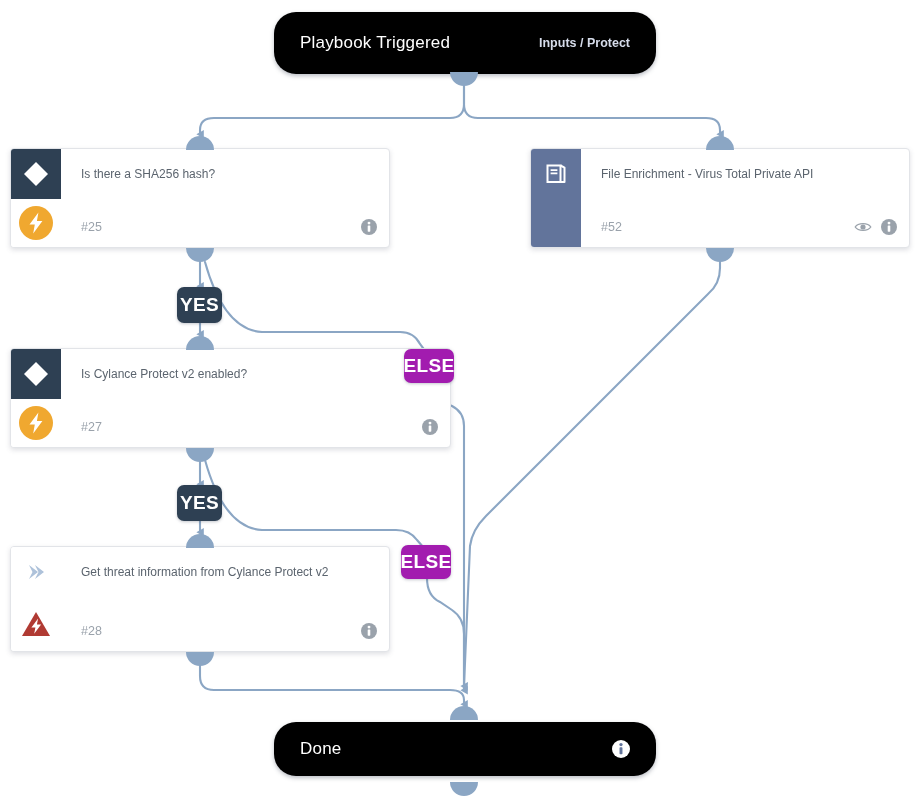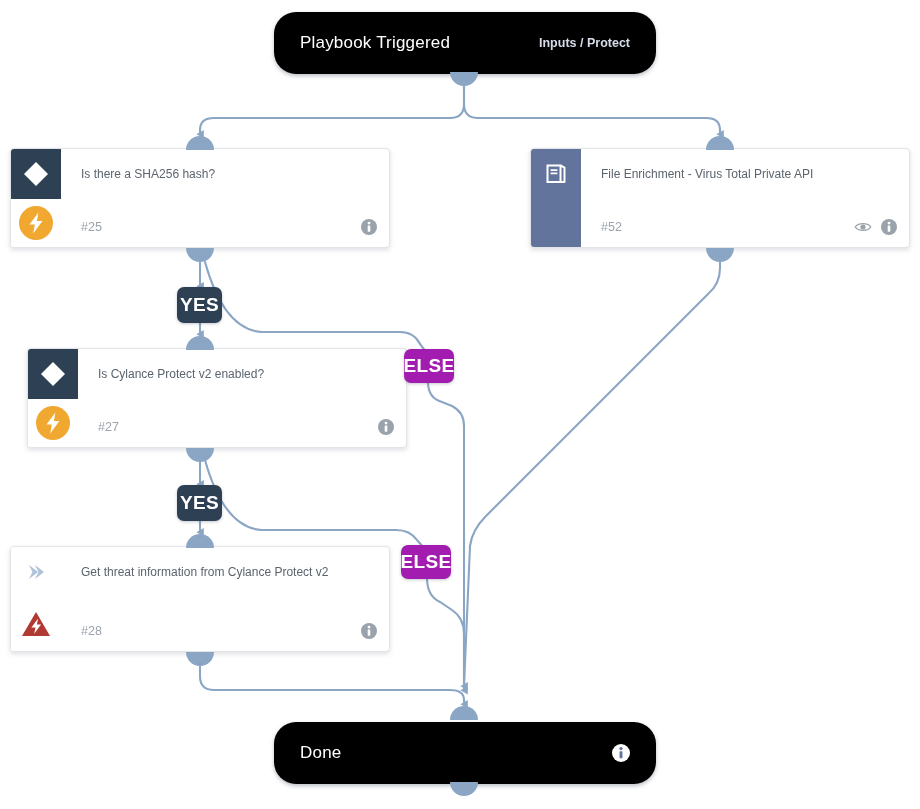--- a/index.html
+++ b/index.html
@@ -270,21 +270,21 @@
       </div>
     </div>
   </div>
   <div class="port down" style="left:706px; top:248px;"></div>
 
   <div class="edge-badge yes" style="left:177px; top:287px; width:45px; height:36px;">YES</div>
 
   <div class="edge-badge els" style="left:404px; top:349px; width:50px; height:34px;">ELSE</div>
 
   <div class="port up" style="left:186px; top:336px;"></div>
-  <div class="card-node" style="left:10px; top:348px; width:380px; height:100px;margin-left:17px;">
+  <div class="card-node" style="left:10px; top:348px; width:441px; height:100px;">
     <div class="card-rail">
       <div class="rail-top navy">
         <svg class="icon-svg" width="30" height="30" viewBox="0 0 30 30">
           <path d="M15,3 L27,15 L15,27 L3,15 Z" fill="#ffffff"></path>
         </svg>
       </div>
       <div class="rail-bottom">
         <svg class="icon-svg" width="34" height="34" viewBox="0 0 34 34">
           <circle cx="17" cy="17" r="17" fill="#f0a830"></circle>
           <path d="M19.4,6.5 L10.5,18.6 L15.8,18.6 L14.2,27.5 L23.4,15.1 L17.9,15.1 Z" fill="#ffffff"></path>
@@ -341,21 +341,21 @@
               <rect x="6.7" y="6.4" width="2.6" height="6.3" rx="0.6" fill="#ffffff"></rect>
             </svg>
           </span>
         </span>
       </div>
     </div>
   </div>
   <div class="port down" style="left:186px; top:652px;"></div>
 
   <div class="port up" style="left:450px; top:706px;"></div>
-  <div class="pill-node" style="left:274px; top:722px; width:382px; height:62px;">
+  <div class="pill-node" style="left:274px; top:722px; width:382px; height:54px;">
     <span class="pill-title">Done</span>
     <span class="pill-right">
       <span>
         <svg class="icon-svg" width="18" height="18" viewBox="0 0 16 16">
           <circle cx="8" cy="8" r="8" fill="#ffffff"></circle>
           <circle cx="8" cy="4.1" r="1.45" fill="#62749b"></circle>
           <rect x="6.7" y="6.4" width="2.6" height="6.3" rx="0.6" fill="#62749b"></rect>
         </svg>
       </span>
     </span>

